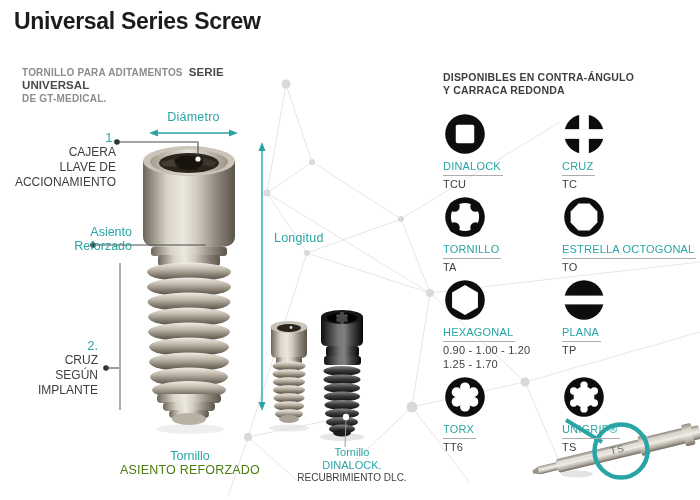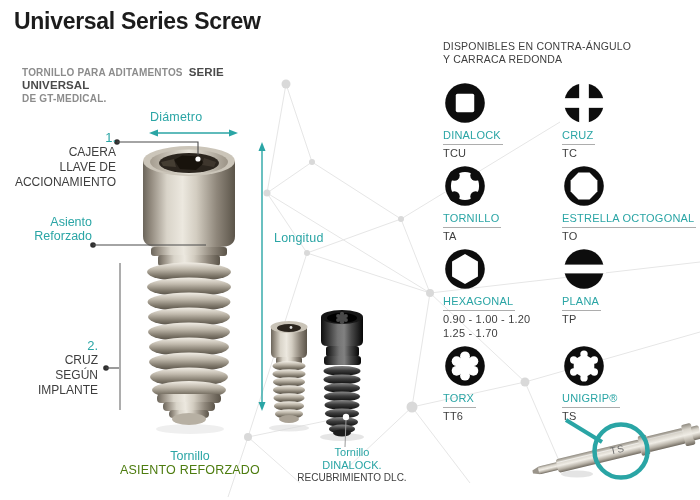--- a/index.html
+++ b/index.html
@@ -13,39 +13,39 @@
 
   
   .title{left:14px;top:8px;font-size:23px;font-weight:700;color:#1c1c1c;letter-spacing:-0.3px;}
   .subtitle{left:22px;top:66px;width:260px;font-size:10px;color:#8c8c8c;line-height:13px;letter-spacing:.2px;font-weight:bold;}
   .subtitle .strong{font-size:11.5px;color:#4a4a4a;margin-left:6px;letter-spacing:.1px;}
 
   
   .callout{color:#3e3e3e;font-size:12px;line-height:15px;text-align:right;}
   .c-num{color:#2aa5a5;font-size:13px;}
   .c1{left:0;top:130px;width:116px;}
-  .asiento{left:0;top:215px;width:92px;color:#2aa5a5;font-size:12.5px;line-height:14px;text-align:right;}
+  .asiento{left:0;top:225px;width:92px;color:#2aa5a5;font-size:12.5px;line-height:14px;text-align:right;padding-left:40px;}
   .c2{left:0;top:338px;width:98px;}
 
   
   .dim{color:#2aa5a5;font-size:12.5px;letter-spacing:.2px;}
-  .diametro{left:150px;top:110px;width:87px;text-align:left;}
+  .diametro{left:150px;top:110px;width:87px;text-align:center;}
   .longitud{left:274px;top:231px;}
 
   
   .cap-main{left:115px;top:449px;width:150px;text-align:center;line-height:14px;}
   .cap-main .l1{color:#2aa5a5;font-size:12.5px;}
   .cap-main .l2{color:#4d7c0f;font-size:12.5px;letter-spacing:.2px;}
   .cap-dlc{left:294px;top:446px;width:116px;text-align:center;line-height:12.5px;}
   .cap-dlc .l1,.cap-dlc .l2{color:#2aa5a5;font-size:11px;}
   .cap-dlc .l3{color:#3e3e3e;font-size:10px;margin-top:1px;}
 
   
   .panel{left:443px;top:40px;width:256px;}
-  .panel .hdr{font-size:10.5px;font-weight:400;color:#3e3e3e;line-height:13px;letter-spacing:.2px;}
+  .panel .hdr{font-size:10.5px;font-weight:700;color:#3e3e3e;line-height:13px;letter-spacing:.2px;margin-top:31px;}
   .grid{margin-top:15px;display:grid;grid-template-columns:119px 137px;}
   .cell{margin-bottom:5px;}
   .cell svg.icon{width:44px;height:44px;display:block;}
   .lbl{display:inline-block;font-size:11px;color:#2aa5a5;letter-spacing:.2px;
        margin-top:1px;padding:1px 2px 3px 0;border-bottom:1px solid #adadad;white-space:nowrap;}
   .code{font-size:11px;color:#3e3e3e;margin-top:2px;letter-spacing:.2px;}
 
   
   .ts-mark{left:610px;top:444px;font-size:10px;color:#6d6d6d;letter-spacing:1px;
            transform:rotate(-13deg);z-index:3;}

